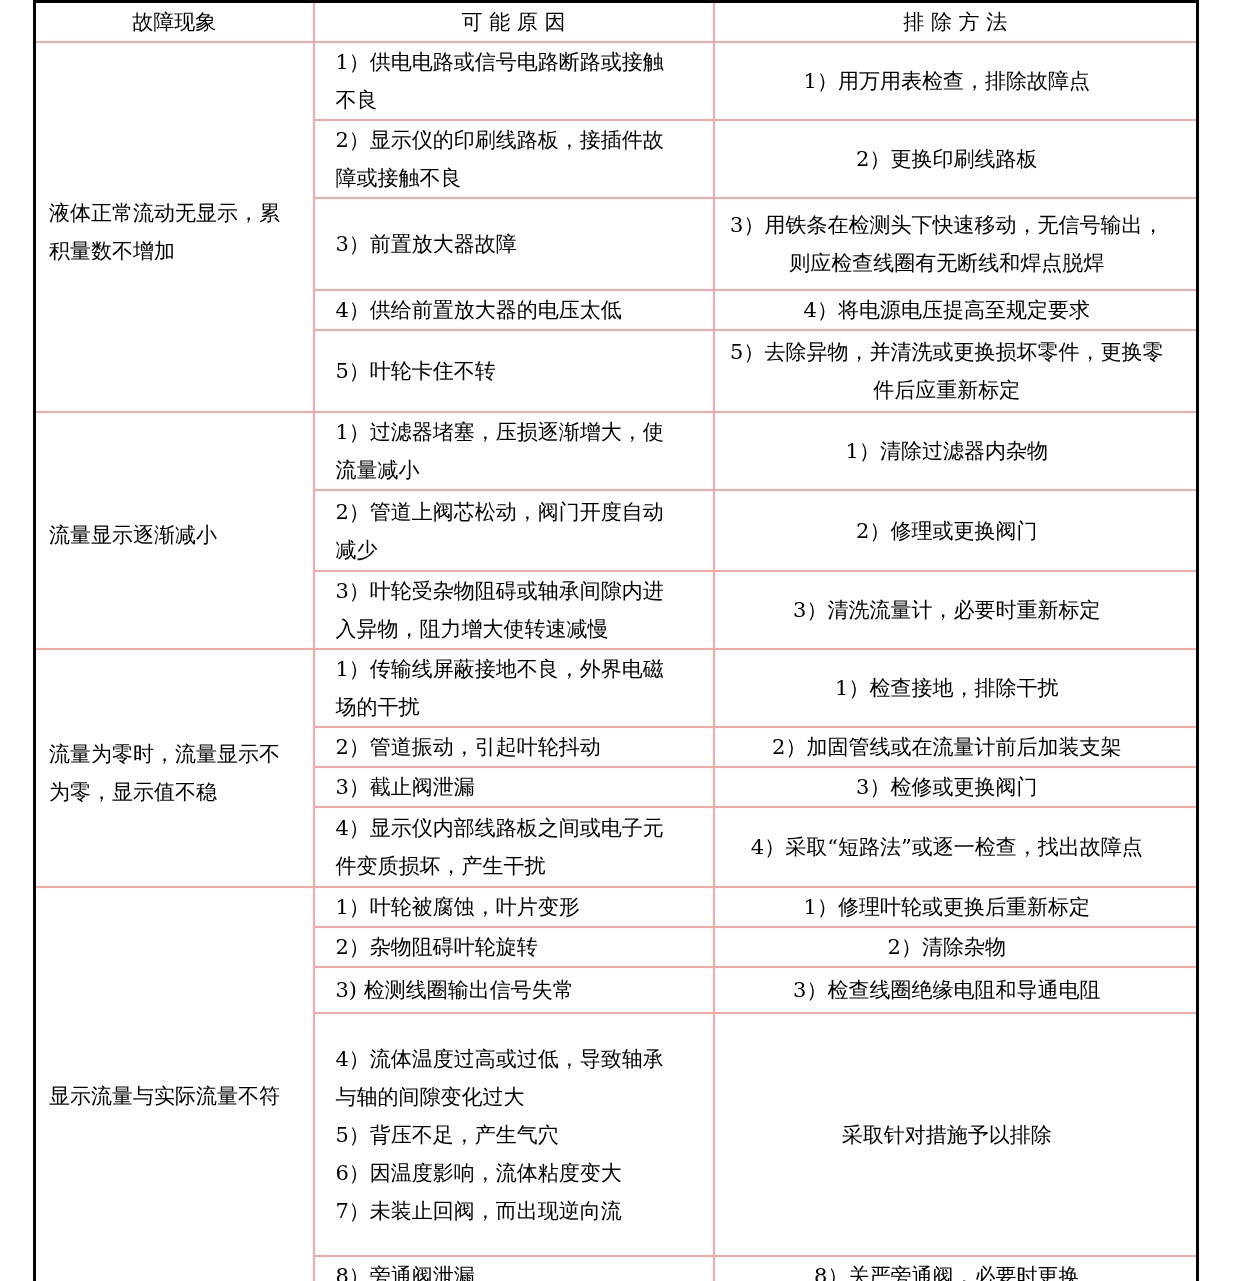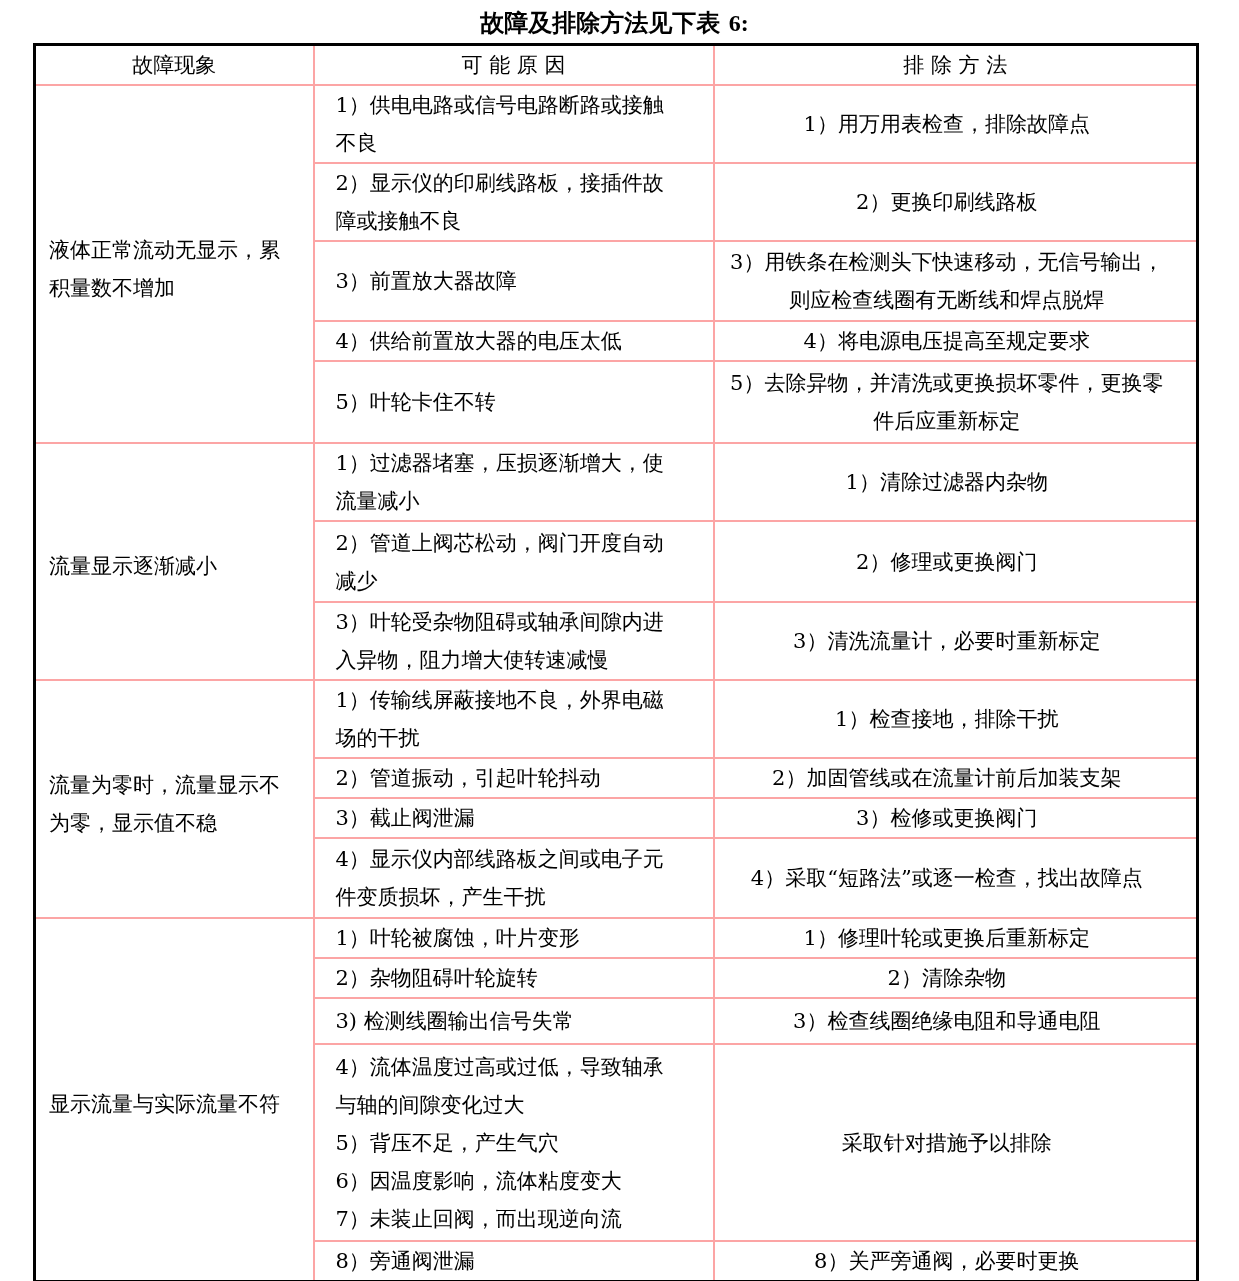--- a/index.html
+++ b/index.html
@@ -52,21 +52,20 @@
   }
   td.phen   { padding: 9px 25px 0 13px; text-align: left; }
   td.cause  { padding: 0 32px 0 21px; text-align: left; }
   td.method { padding: 0 30px 0 13px; text-align: center; }
 </style>
 </head>
 <body>
 
 <div class="wrap">
 
-  <div class="caption"><span>故障及排除方法见下表 </span><span class="num">6:</span></div>
 
   <table class="fault">
     <colgroup>
         <col class="c1">
         <col class="c2">
         <col class="c3">
       </colgroup>
     <thead>
       <tr style="height:38px">
         <th>故障现象</th>
@@ -78,21 +77,21 @@
 
       <tr style="height:78px">
         <td class="phen" rowspan="5">液体正常流动无显示，累积量数不增加</td>
         <td class="cause">1）供电电路或信号电路断路或接触不良</td>
         <td class="method">1）用万用表检查，排除故障点</td>
       </tr>
       <tr style="height:78px">
         <td class="cause">2）显示仪的印刷线路板，接插件故障或接触不良</td>
         <td class="method">2）更换印刷线路板</td>
       </tr>
-      <tr style="height:80px">
+      <tr style="height:92px">
         <td class="cause">3）前置放大器故障</td>
         <td class="method">3）用铁条在检测头下快速移动，无信号输出，则应检查线圈有无断线和焊点脱焊</td>
       </tr>
       <tr style="height:38px">
         <td class="cause">4）供给前置放大器的电压太低</td>
         <td class="method">4）将电源电压提高至规定要求</td>
       </tr>
       <tr style="height:82px">
         <td class="cause">5）叶轮卡住不转</td>
         <td class="method">5）去除异物，并清洗或更换损坏零件，更换零件后应重新标定</td>
@@ -136,21 +135,21 @@
         <td class="method">1）修理叶轮或更换后重新标定</td>
       </tr>
       <tr style="height:37px">
         <td class="cause">2）杂物阻碍叶轮旋转</td>
         <td class="method">2）清除杂物</td>
       </tr>
       <tr style="height:46px">
         <td class="cause">3) 检测线圈输出信号失常</td>
         <td class="method">3）检查线圈绝缘电阻和导通电阻</td>
       </tr>
-      <tr style="height:197px">
+      <tr style="height:243px">
         <td class="cause">4）流体温度过高或过低，导致轴承与轴的间隙变化过大
 5）背压不足，产生气穴
 6）因温度影响，流体粘度变大
 7）未装止回阀，而出现逆向流</td>
         <td class="method">采取针对措施予以排除</td>
       </tr>
       <tr style="height:38px">
         <td class="cause">8）旁通阀泄漏</td>
         <td class="method">8）关严旁通阀，必要时更换</td>
       </tr>

